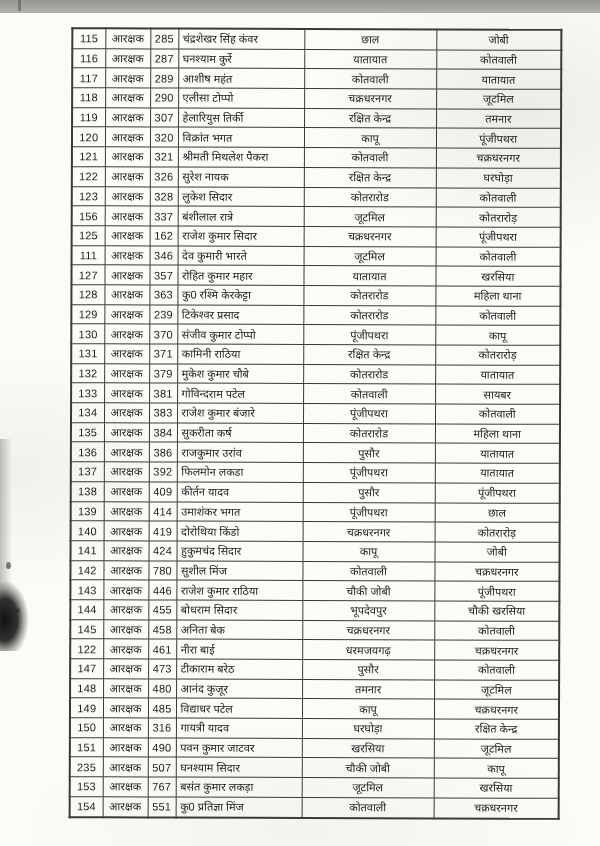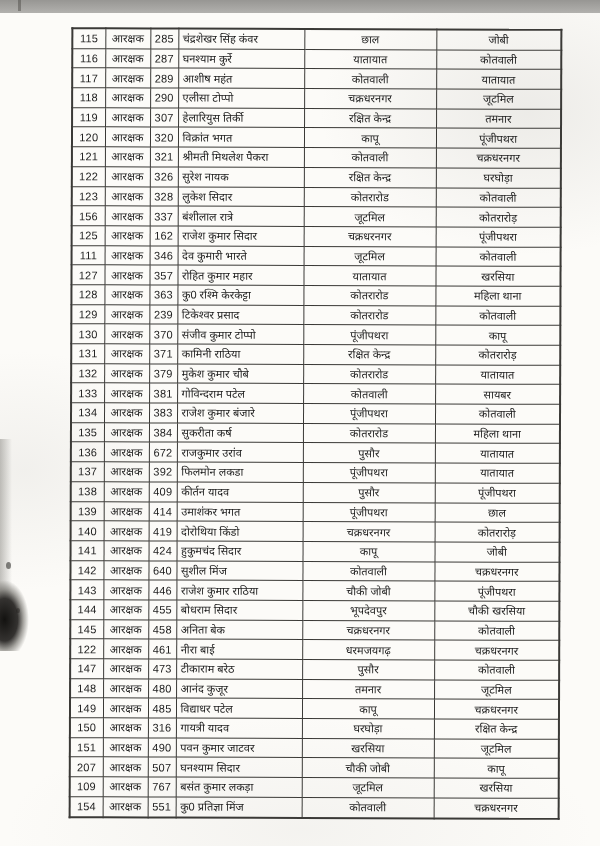--- a/index.html
+++ b/index.html
@@ -248,21 +248,21 @@
     <td class="c-sn">135</td>
     <td class="c-post">आरक्षक</td>
     <td class="c-num">384</td>
     <td class="c-name">सुकरीता कर्ष</td>
     <td class="c-from">कोतरारोड</td>
     <td class="c-to">महिला थाना</td>
   </tr>
         <tr>
     <td class="c-sn">136</td>
     <td class="c-post">आरक्षक</td>
-    <td class="c-num">672</td>
+    <td class="c-num">386</td>
     <td class="c-name">राजकुमार उरांव</td>
     <td class="c-from">पुसौर</td>
     <td class="c-to">यातायात</td>
   </tr>
         <tr>
     <td class="c-sn">137</td>
     <td class="c-post">आरक्षक</td>
     <td class="c-num">392</td>
     <td class="c-name">फिलमोन लकडा</td>
     <td class="c-from">पूंजीपथरा</td>
@@ -296,21 +296,21 @@
     <td class="c-sn">141</td>
     <td class="c-post">आरक्षक</td>
     <td class="c-num">424</td>
     <td class="c-name">हुकुमचंद सिदार</td>
     <td class="c-from">कापू</td>
     <td class="c-to">जोबी</td>
   </tr>
         <tr>
     <td class="c-sn">142</td>
     <td class="c-post">आरक्षक</td>
-    <td class="c-num">640</td>
+    <td class="c-num">780</td>
     <td class="c-name">सुशील मिंज</td>
     <td class="c-from">कोतवाली</td>
     <td class="c-to">चक्रधरनगर</td>
   </tr>
         <tr>
     <td class="c-sn">143</td>
     <td class="c-post">आरक्षक</td>
     <td class="c-num">446</td>
     <td class="c-name">राजेश कुमार राठिया</td>
     <td class="c-from">चौकी जोबी</td>
@@ -374,29 +374,29 @@
   </tr>
         <tr>
     <td class="c-sn">151</td>
     <td class="c-post">आरक्षक</td>
     <td class="c-num">490</td>
     <td class="c-name">पवन कुमार जाटवर</td>
     <td class="c-from">खरसिया</td>
     <td class="c-to">जूटमिल</td>
   </tr>
         <tr>
-    <td class="c-sn">207</td>
+    <td class="c-sn">235</td>
     <td class="c-post">आरक्षक</td>
     <td class="c-num">507</td>
     <td class="c-name">घनश्याम सिदार</td>
     <td class="c-from">चौकी जोबी</td>
     <td class="c-to">कापू</td>
   </tr>
         <tr>
-    <td class="c-sn">109</td>
+    <td class="c-sn">153</td>
     <td class="c-post">आरक्षक</td>
     <td class="c-num">767</td>
     <td class="c-name">बसंत कुमार लकड़ा</td>
     <td class="c-from">जूटमिल</td>
     <td class="c-to">खरसिया</td>
   </tr>
         <tr>
     <td class="c-sn">154</td>
     <td class="c-post">आरक्षक</td>
     <td class="c-num">551</td>

